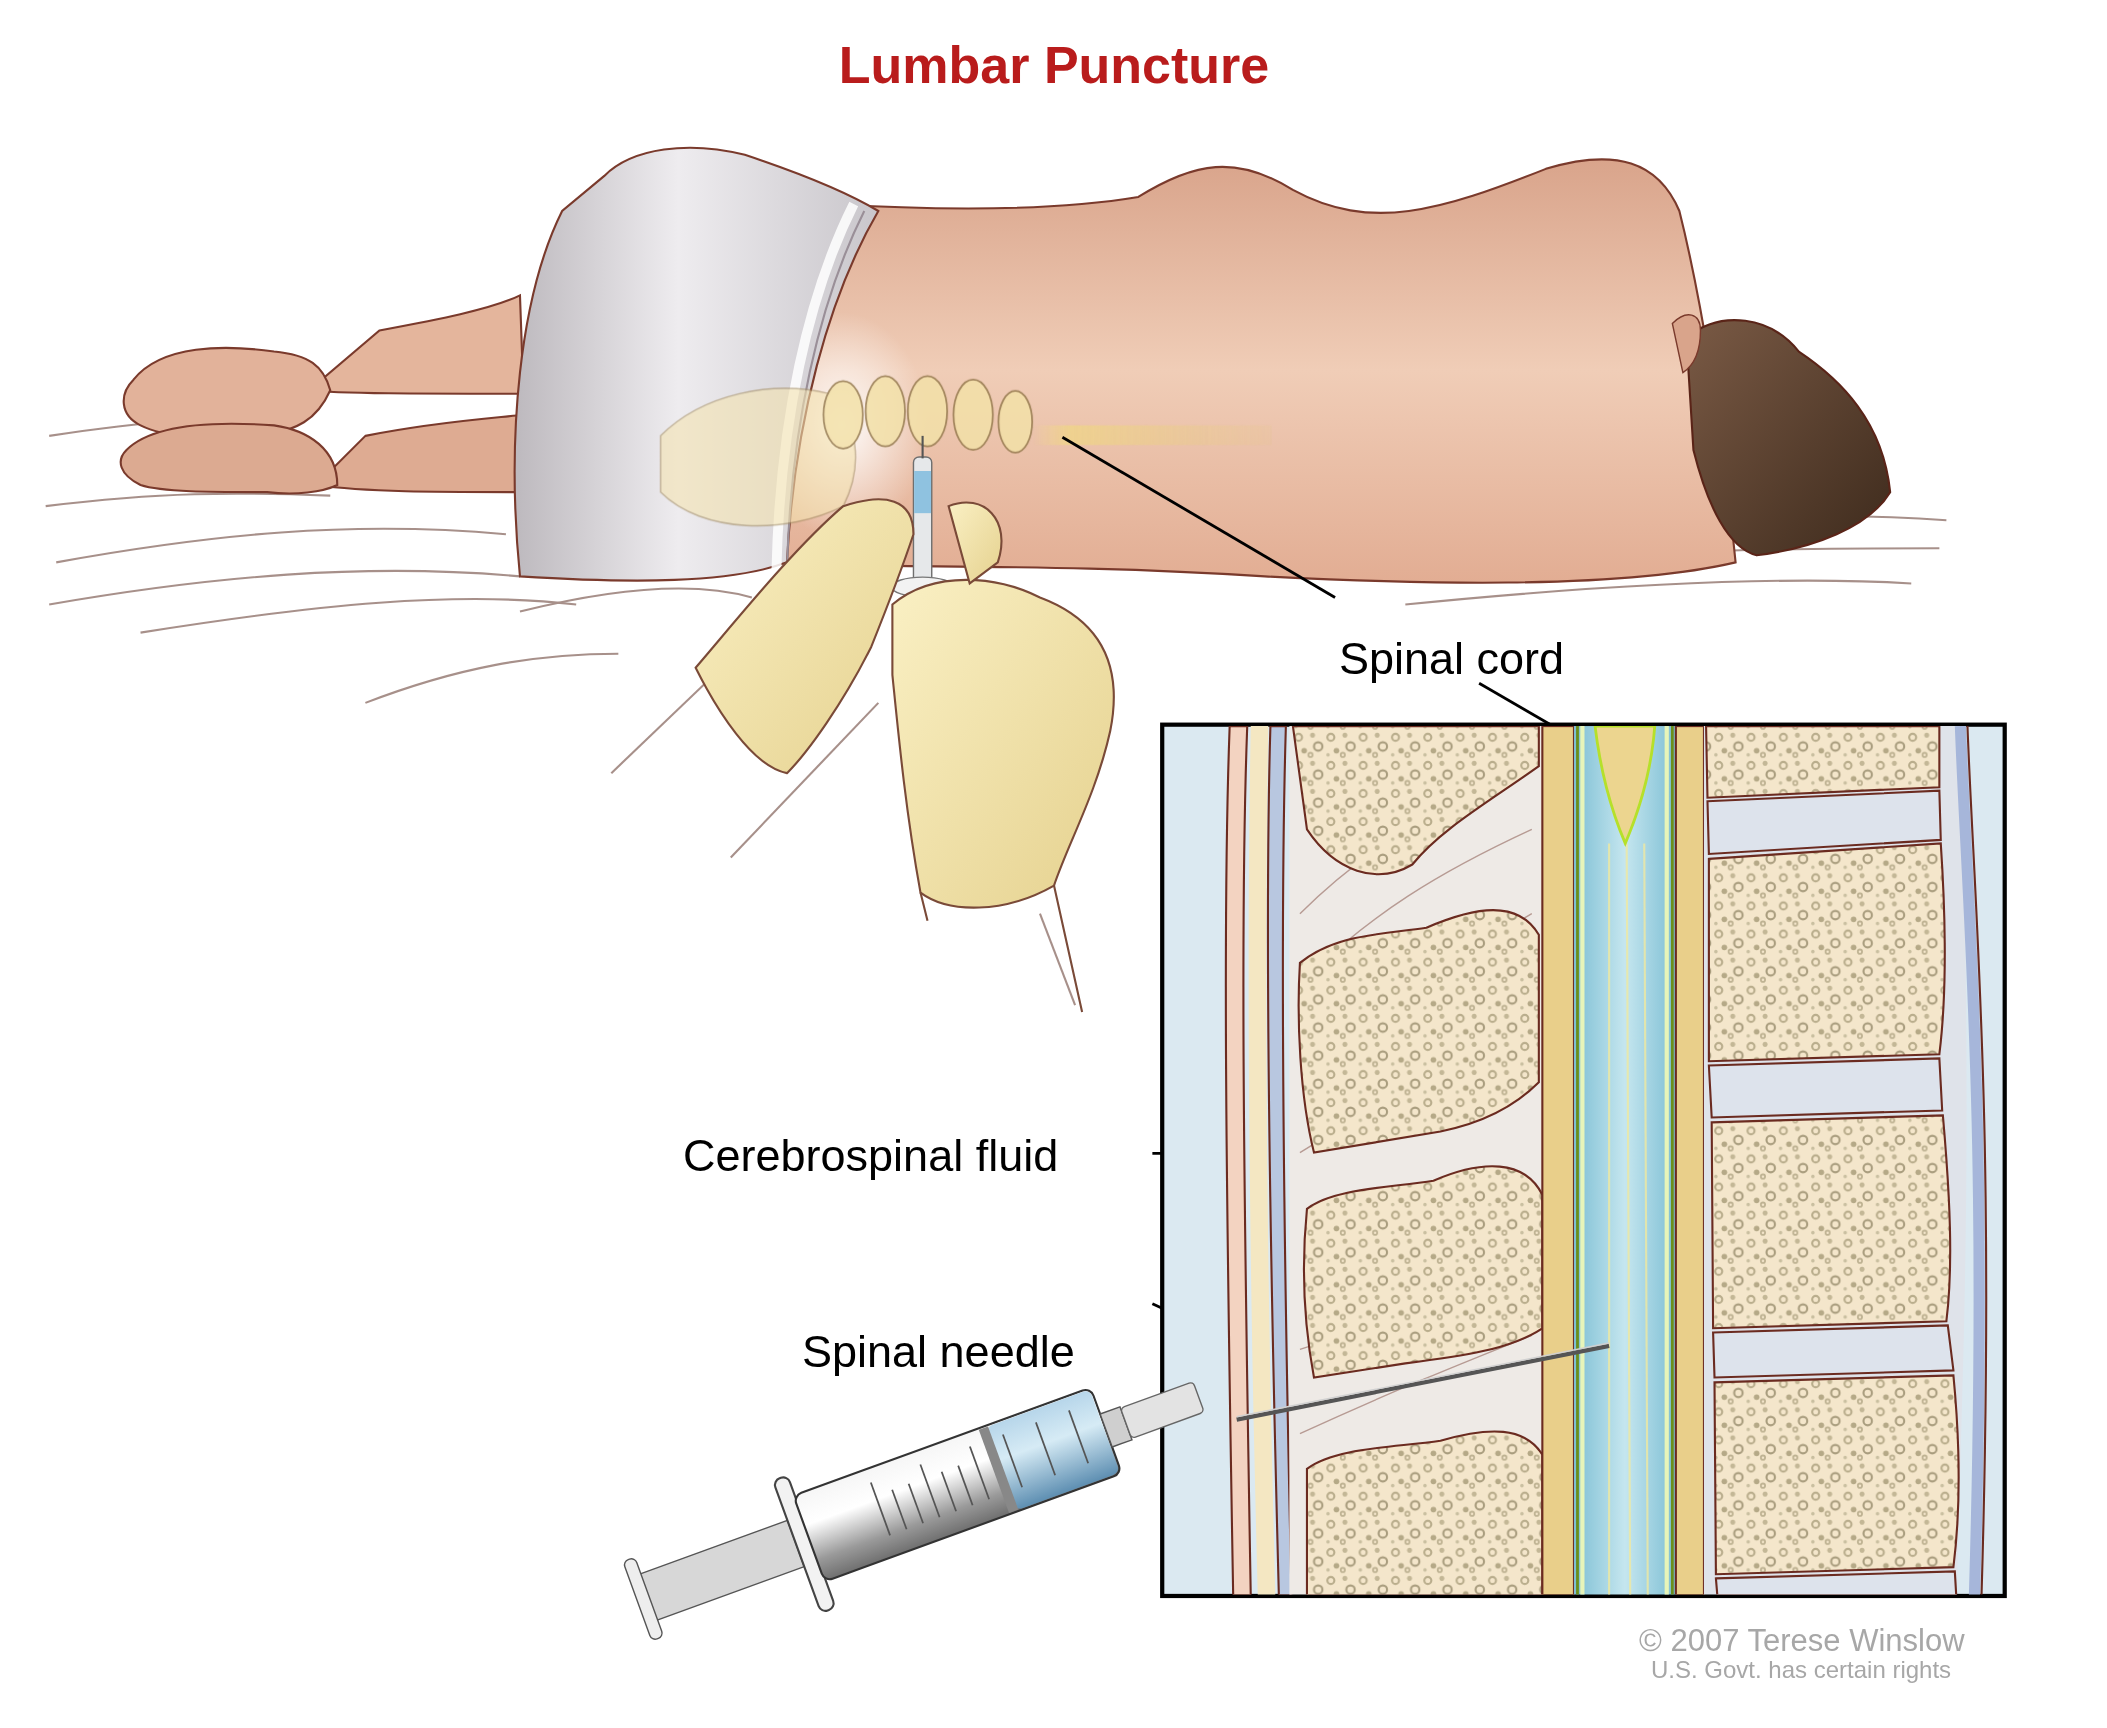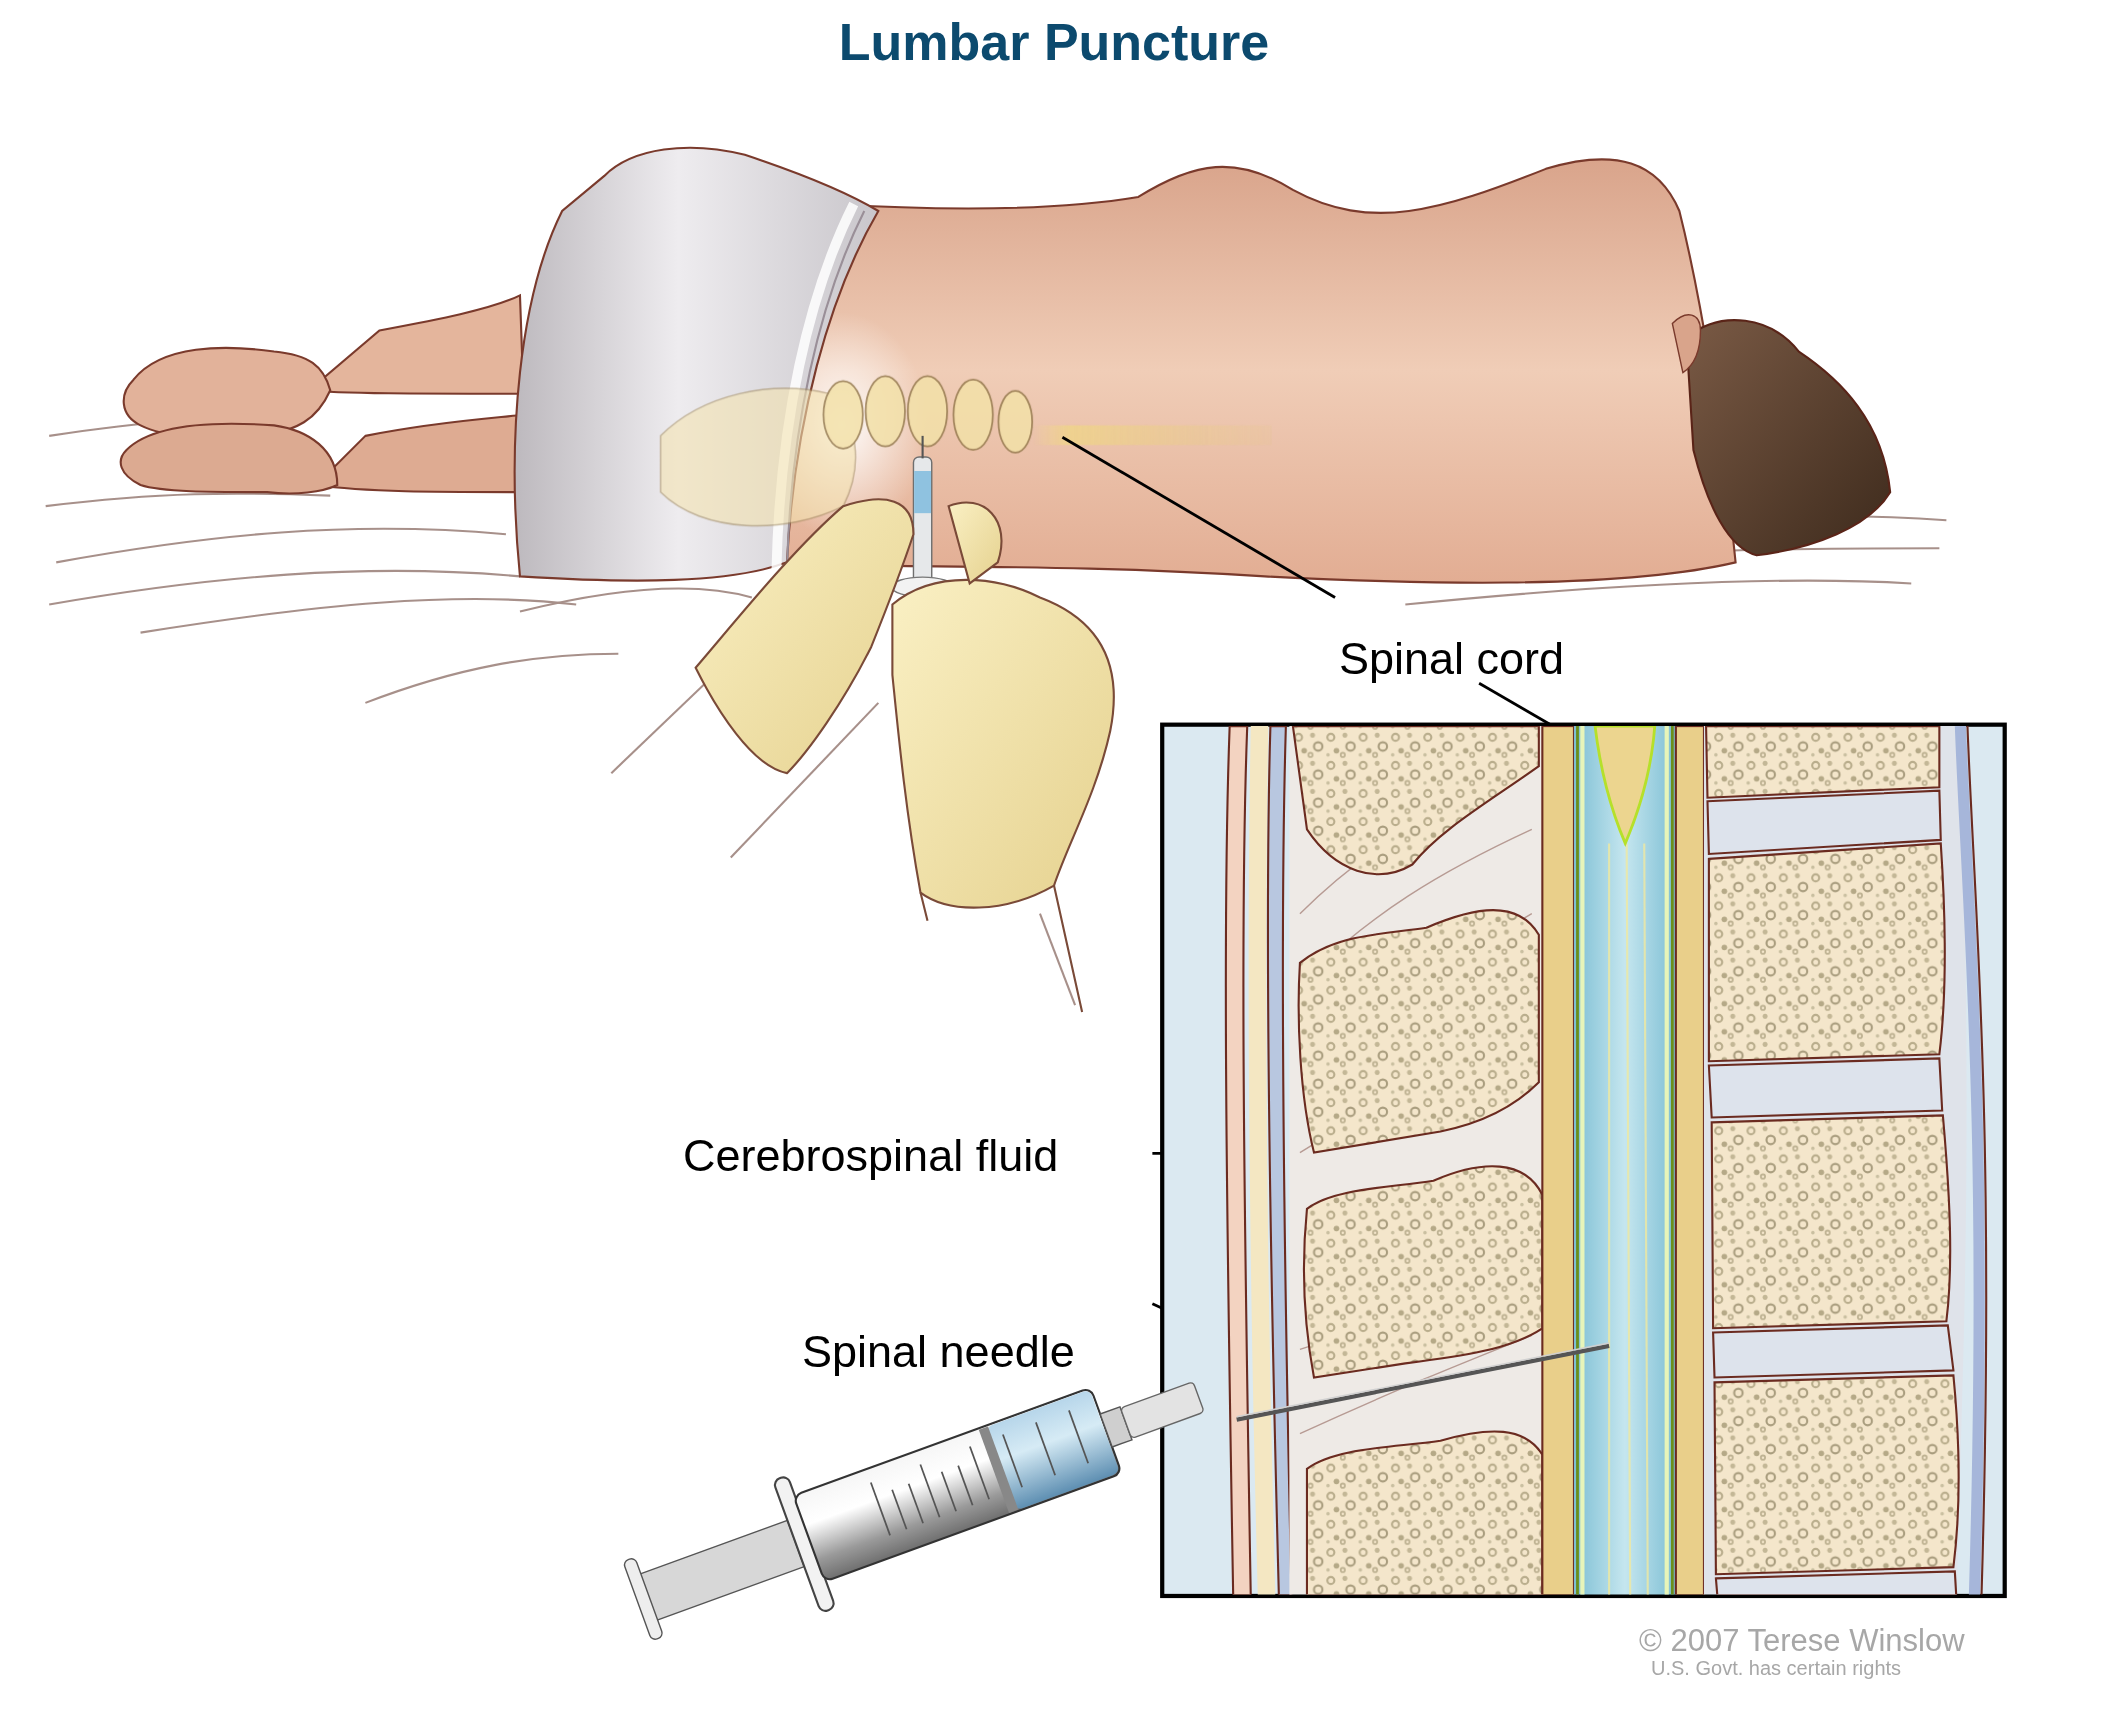--- a/index.html
+++ b/index.html
@@ -7,26 +7,26 @@
     position: relative;
     width: 2108px;
     height: 1729px;
     background: #ffffff;
     overflow: hidden;
     font-family: "Liberation Sans", sans-serif;
   }
   #art { position: absolute; left: 0; top: 0; width: 2108px; height: 1729px; }
   .title {
     position: absolute;
-    left: 0; width: 2108px; top: 12px;
+    left: 0; width: 2108px; top: 35px;
     text-align: center;
     font-family: "Liberation Sans", sans-serif;
     font-weight: bold;
     font-size: 52px;
-    color: #0c4a6e;
+    color: #b91c1c;
     letter-spacing: 0px;
   }
   .label {
     position: absolute;
     font-family: "Liberation Sans", sans-serif;
     font-size: 45px;
     color: #000000;
     white-space: nowrap;
     line-height: 1;
   }
@@ -249,15 +249,15 @@
       <rect x="1590" y="2110" width="30" height="50" fill="#cfcfcf" stroke="#555" stroke-width="2"></rect>
       <rect x="1620" y="2112" width="110" height="46" rx="6" fill="#e3e3e3" stroke="#666" stroke-width="2"></rect>
     </g>
   </svg>
 
   <div class="label" style="left:1339px; top:636px;text-align:right;">Spinal cord</div>
   <div class="label" style="left:683px; top:1133px;">Cerebrospinal fluid</div>
   <div class="label" style="left:802px; top:1289px;margin-top:40px;">Spinal needle</div>
 
   <div class="credit" style="left:1639px; top:1625px; font-size:31px;">© 2007 Terese Winslow</div>
-  <div class="credit" style="left:1651px; top:1658px; font-size:20px;">U.S. Govt. has certain rights</div>
+  <div class="credit" style="left:1651px; top:1658px; font-size:24px;">U.S. Govt. has certain rights</div>
 </div>
 
 
 </body></html>

